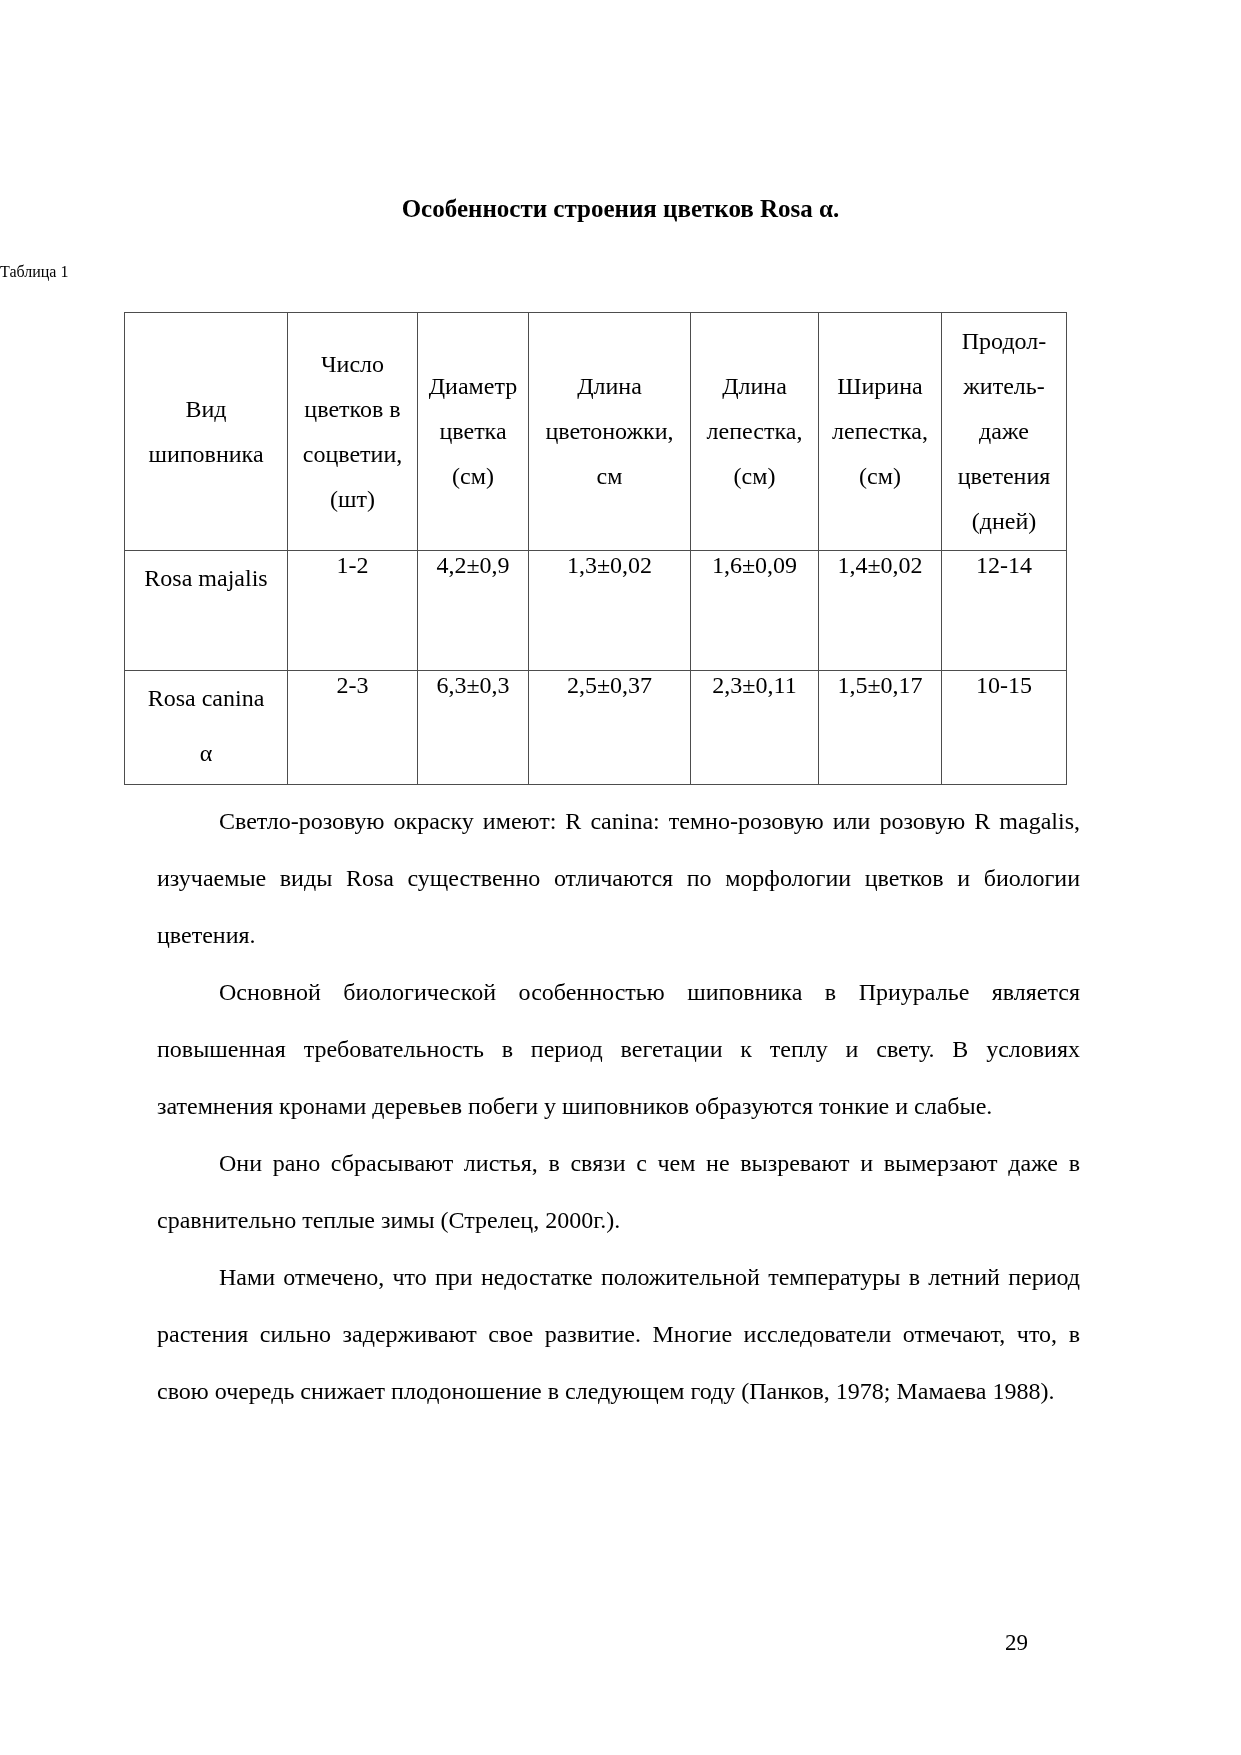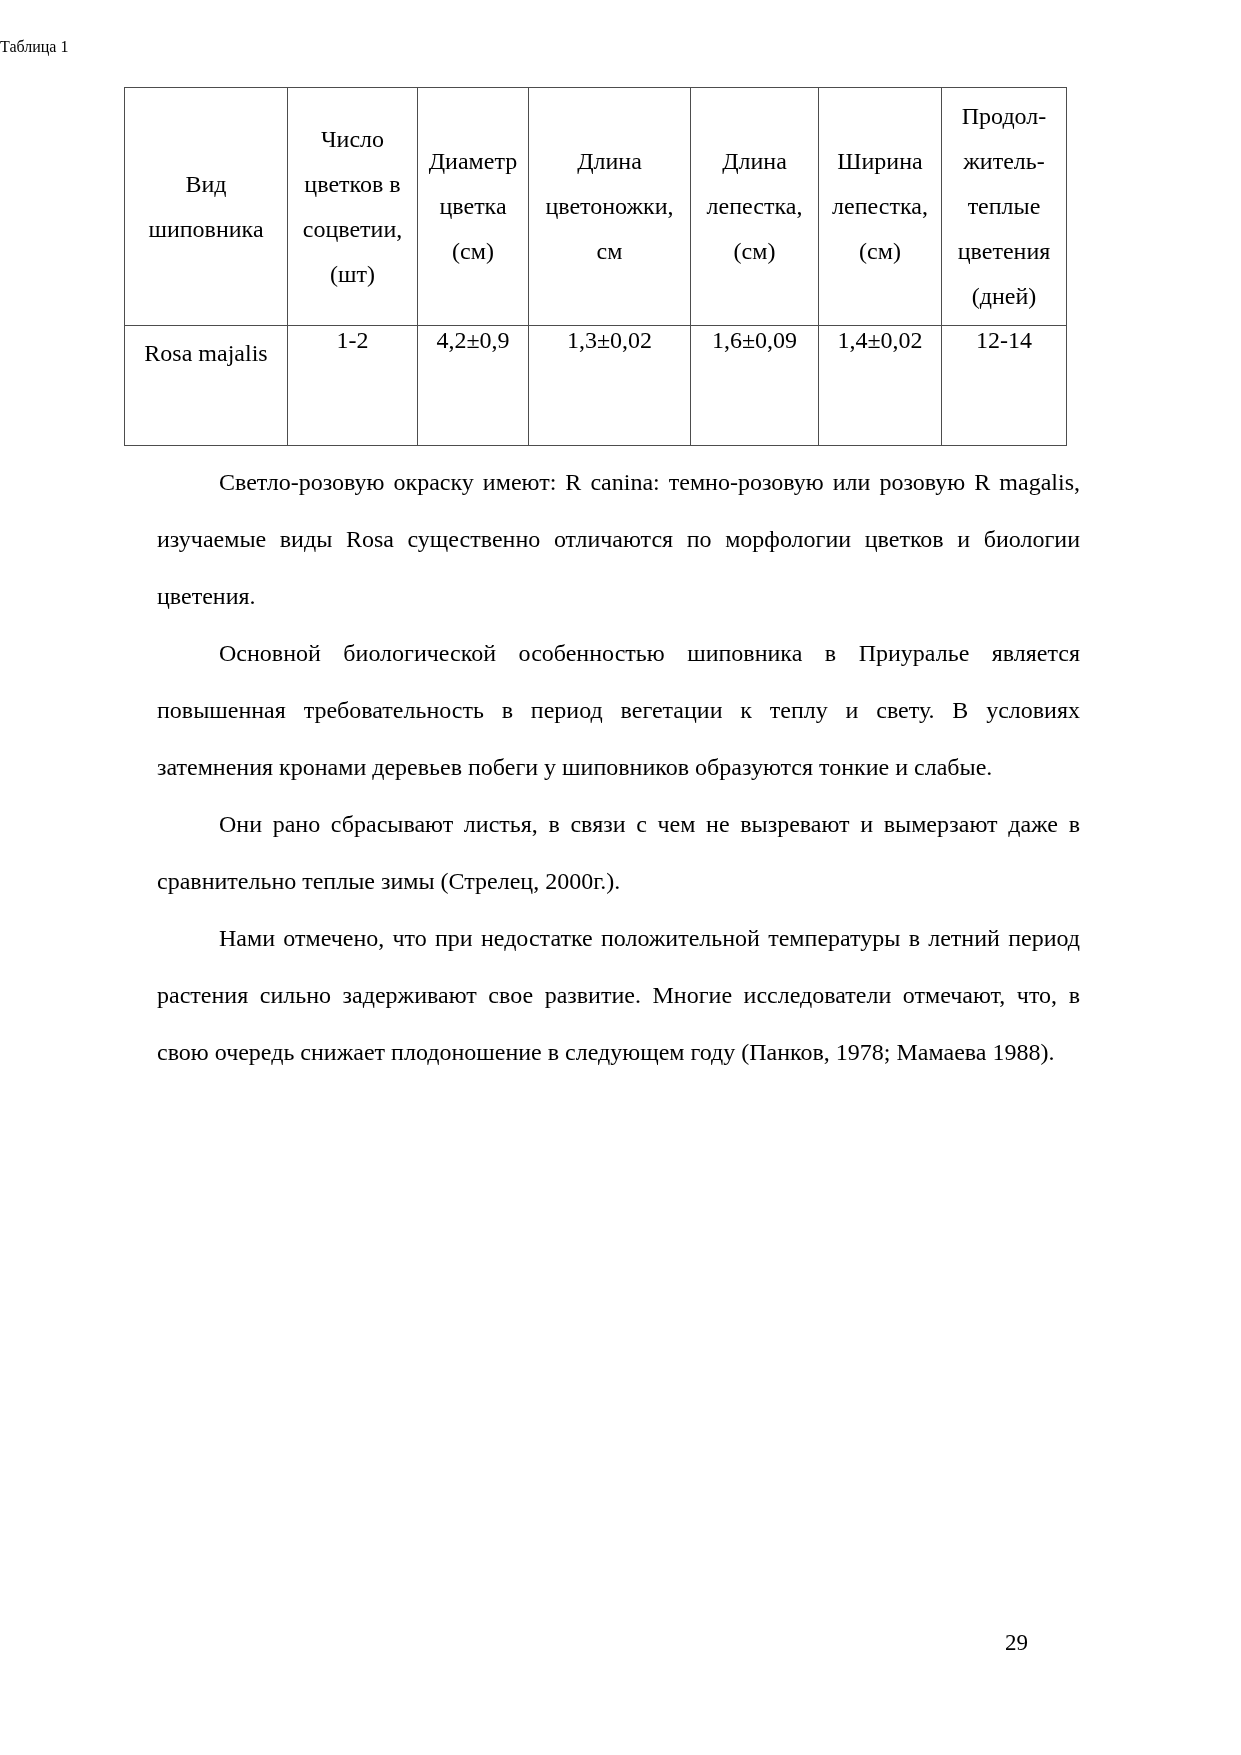--- a/index.html
+++ b/index.html
@@ -72,20 +72,21 @@
     top: 1630px;
     left: 1005px;
     font-size: 23px;
   }
 </style>
 </head>
 <body>
 
 <div class="page">
 
+  <h1 class="doc-title">Особенности строения цветков Rosa α.</h1>
 
   <div class="table-caption">Таблица 1</div>
 
   <table class="data-table">
     <colgroup>
       <col style="width:163px">
       <col style="width:130px">
       <col style="width:111px">
       <col style="width:162px">
       <col style="width:128px">
@@ -120,38 +121,50 @@
           <div>(см)</div>
         </th>
         <th>
           <div>Ширина</div>
           <div>лепестка,</div>
           <div>(см)</div>
         </th>
         <th>
           <div>Продол-</div>
           <div>житель-</div>
-          <div>теплые</div>
+          <div>даже</div>
           <div>цветения</div>
           <div>(дней)</div>
         </th>
       </tr>
     </thead>
     <tbody>
       <tr class="body-row-1">
         <td class="name-cell">
           <div>Rosa majalis</div>
         </td>
         <td class="value-cell">1-2</td>
         <td class="value-cell">4,2±0,9</td>
         <td class="value-cell">1,3±0,02</td>
         <td class="value-cell">1,6±0,09</td>
         <td class="value-cell">1,4±0,02</td>
         <td class="value-cell">12-14</td>
       </tr>
+      <tr class="body-row-2">
+        <td class="name-cell">
+          <div>Rosa canina</div>
+          <div>α</div>
+        </td>
+        <td class="value-cell">2-3</td>
+        <td class="value-cell">6,3±0,3</td>
+        <td class="value-cell">2,5±0,37</td>
+        <td class="value-cell">2,3±0,11</td>
+        <td class="value-cell">1,5±0,17</td>
+        <td class="value-cell">10-15</td>
+      </tr>
     </tbody>
   </table>
 
   <div class="body-text">
     <p>Светло-розовую окраску имеют: R canina:  темно-розовую или розовую R magalis, изучаемые виды Rosa существенно отличаются по морфологии цветков и биологии цветения.</p>
     <p>Основной биологической особенностью шиповника в Приуралье является повышенная требовательность в период вегетации к теплу и свету. В условиях затемнения кронами деревьев побеги у шиповников образуются тонкие и слабые.</p>
     <p>Они рано сбрасывают листья, в связи с чем не вызревают и вымерзают даже в сравнительно теплые зимы (Стрелец, 2000г.).</p>
     <p>Нами отмечено, что при недостатке положительной температуры в летний период растения сильно задерживают свое развитие. Многие исследователи отмечают, что, в свою очередь снижает плодоношение в следующем году (Панков, 1978; Мамаева 1988).</p>
   </div>
 

